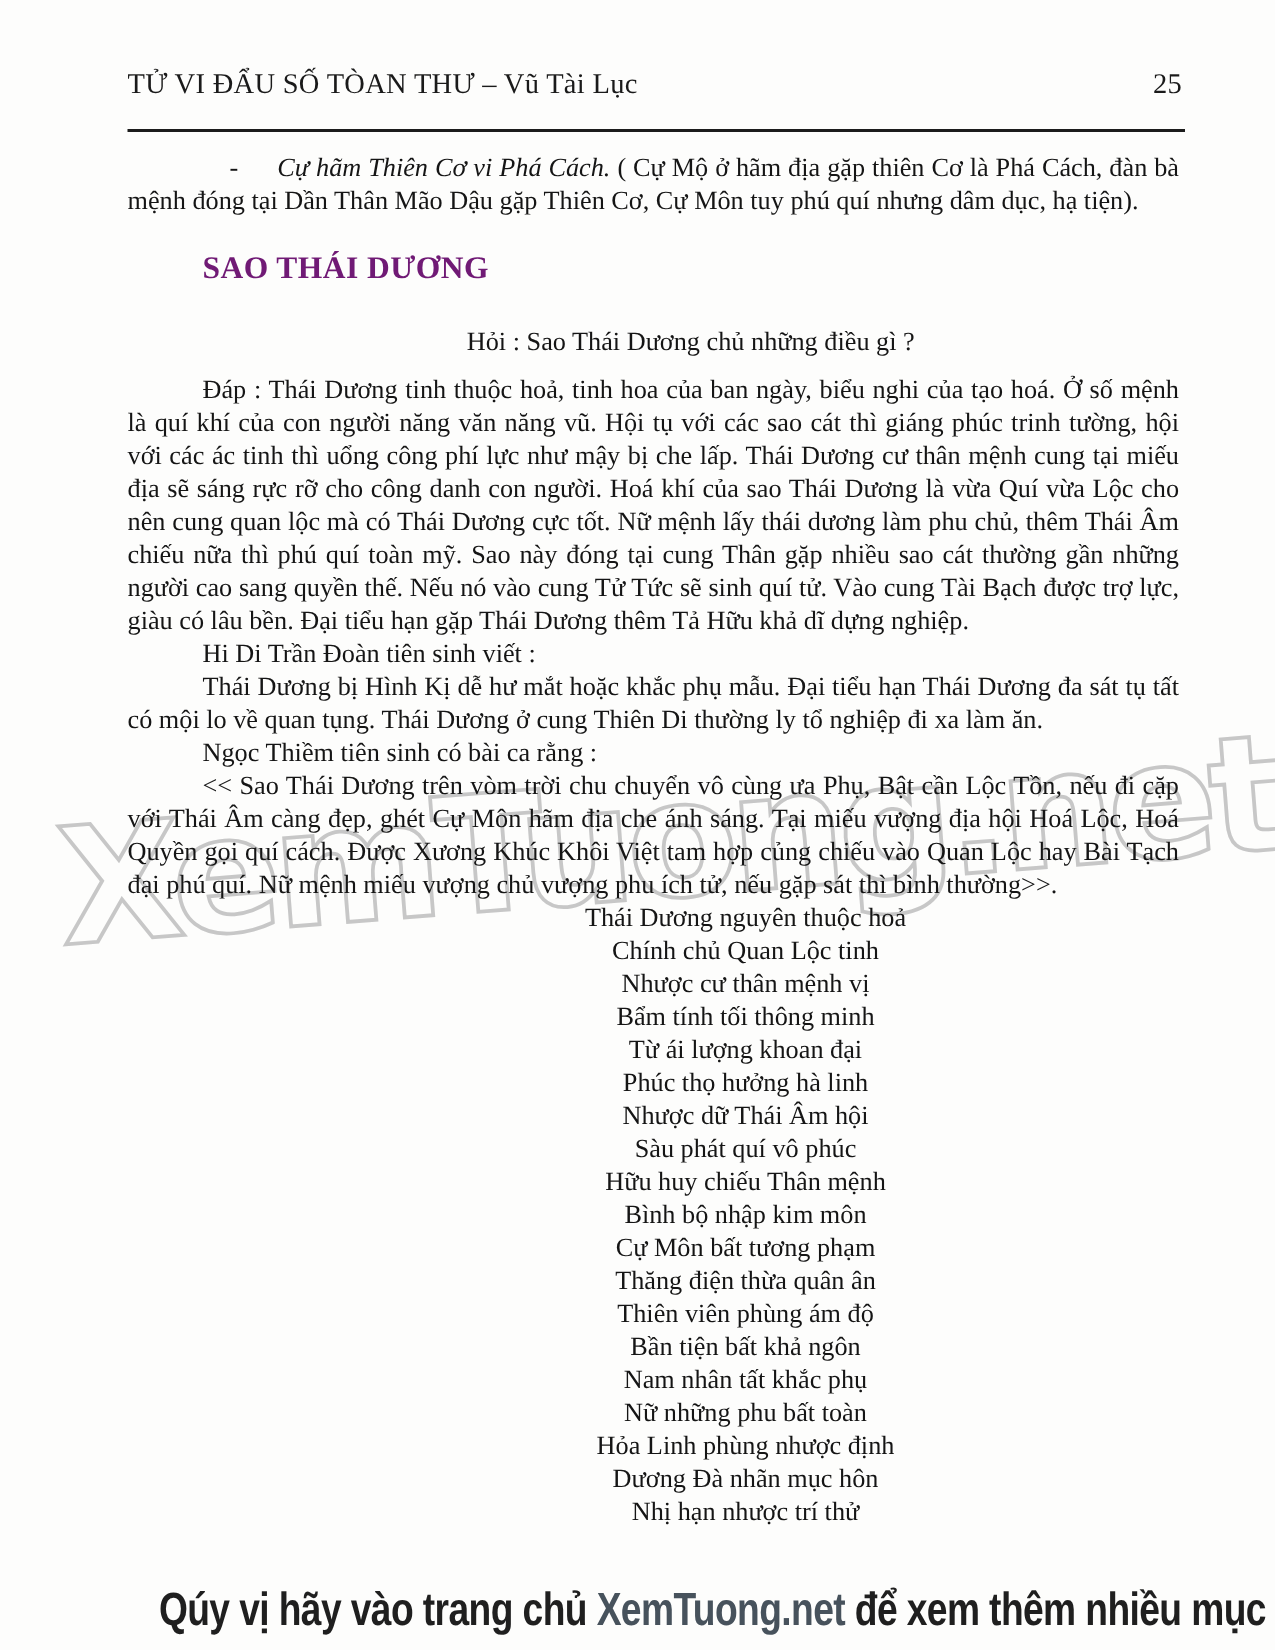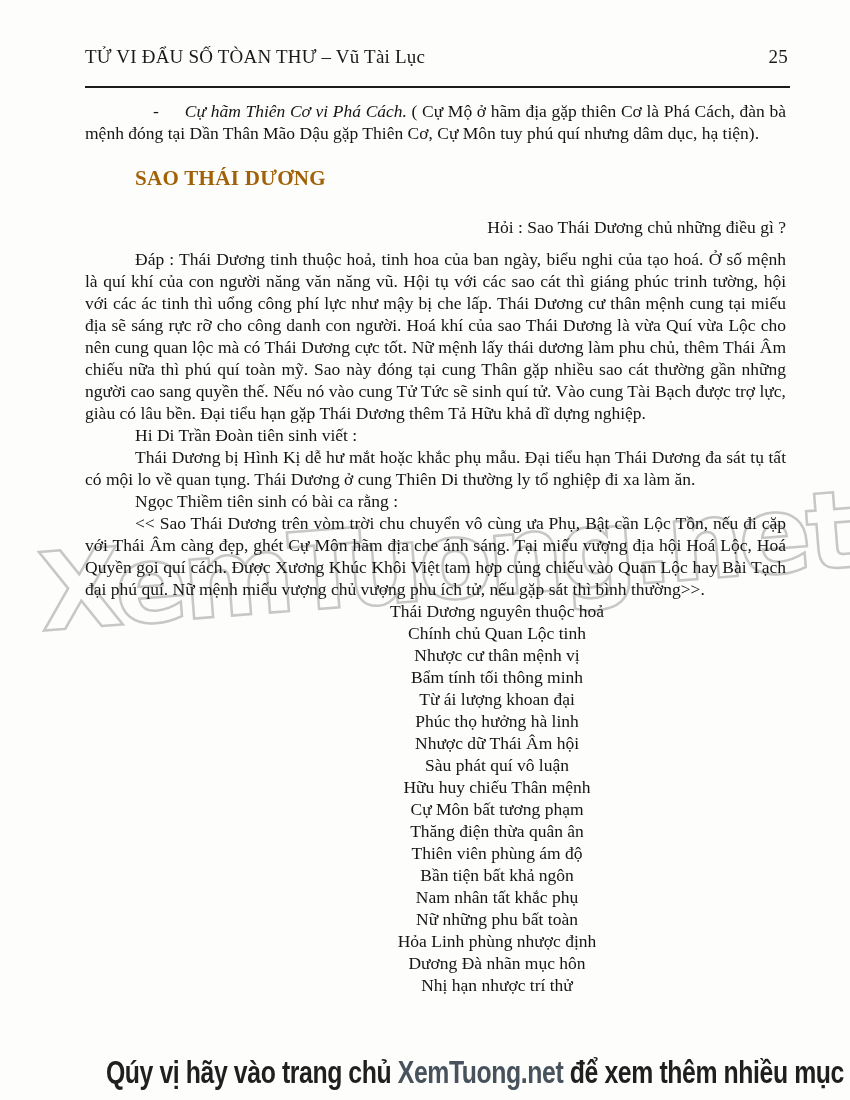--- a/index.html
+++ b/index.html
@@ -28,23 +28,23 @@
   .content{
     position:absolute;top:100px;left:85px;width:701px;
     font-size:17.5px;line-height:22px;text-align:justify;font-family:Liberation Serif, serif;
   }
   .content p{margin:0;}
   p.intro{text-indent:68px;}
   .intro em{font-style:italic;}
   .intro .intro-dash{margin-right:26px;}
   h2.section-heading{
     font-size:21px;line-height:24px;font-weight:bold;margin:22px 0 0 50px;
-    letter-spacing:.3px;text-align:left;color:#a16207;
+    letter-spacing:.3px;text-align:left;color:#701a75;
   }
-  p.question{margin-top:26px;text-indent:50px;text-align:right;}
+  p.question{margin-top:26px;text-indent:50px;text-align:center;}
   p.answer{margin-top:10px;text-indent:50px;}
   p.indent{text-indent:50px;}
   .poem{margin-left:123px;text-align:center;}
   .poem-line{height:22px;line-height:22px;white-space:nowrap;}
   .footer{
     position:absolute;left:0;top:1050px;width:850px;height:46px;
     text-align:center;z-index:2;
   }
   .footer-inner{
     display:inline-block;transform:scaleX(0.80);transform-origin:50% 50%;
@@ -88,22 +88,23 @@
       <p class="indent">&lt;&lt; Sao Thái Dương trên vòm trời chu chuyển vô cùng ưa Phụ, Bật cần Lộc Tồn, nếu đi cặp với Thái Âm càng đẹp, ghét Cự Môn hãm địa che ánh sáng. Tại miếu vượng địa hội Hoá Lộc, Hoá Quyền gọi quí cách. Được Xương Khúc Khôi Việt tam hợp củng chiếu vào Quan Lộc hay Bài Tạch đại phú quí. Nữ mệnh miếu vượng chủ vượng phu ích tử, nếu gặp sát thì bình thường&gt;&gt;.</p>
 
       <div class="poem">
         <div class="poem-line">Thái Dương nguyên thuộc hoả</div>
         <div class="poem-line">Chính chủ Quan Lộc tinh</div>
         <div class="poem-line">Nhược cư thân mệnh vị</div>
         <div class="poem-line">Bẩm tính tối thông minh</div>
         <div class="poem-line">Từ ái lượng khoan đại</div>
         <div class="poem-line">Phúc thọ hưởng hà linh</div>
         <div class="poem-line">Nhược dữ Thái Âm hội</div>
-        <div class="poem-line">Sàu phát quí vô luận</div>
+        <div class="poem-line">Sàu phát quí vô phúc</div>
         <div class="poem-line">Hữu huy chiếu Thân mệnh</div>
+        <div class="poem-line">Bình bộ nhập kim môn</div>
         <div class="poem-line">Cự Môn bất tương phạm</div>
         <div class="poem-line">Thăng điện thừa quân ân</div>
         <div class="poem-line">Thiên viên phùng ám độ</div>
         <div class="poem-line">Bần tiện bất khả ngôn</div>
         <div class="poem-line">Nam nhân tất khắc phụ</div>
         <div class="poem-line">Nữ những phu bất toàn</div>
         <div class="poem-line">Hỏa Linh phùng nhược định</div>
         <div class="poem-line">Dương Đà nhãn mục hôn</div>
         <div class="poem-line">Nhị hạn nhược trí thử</div>
       </div>

